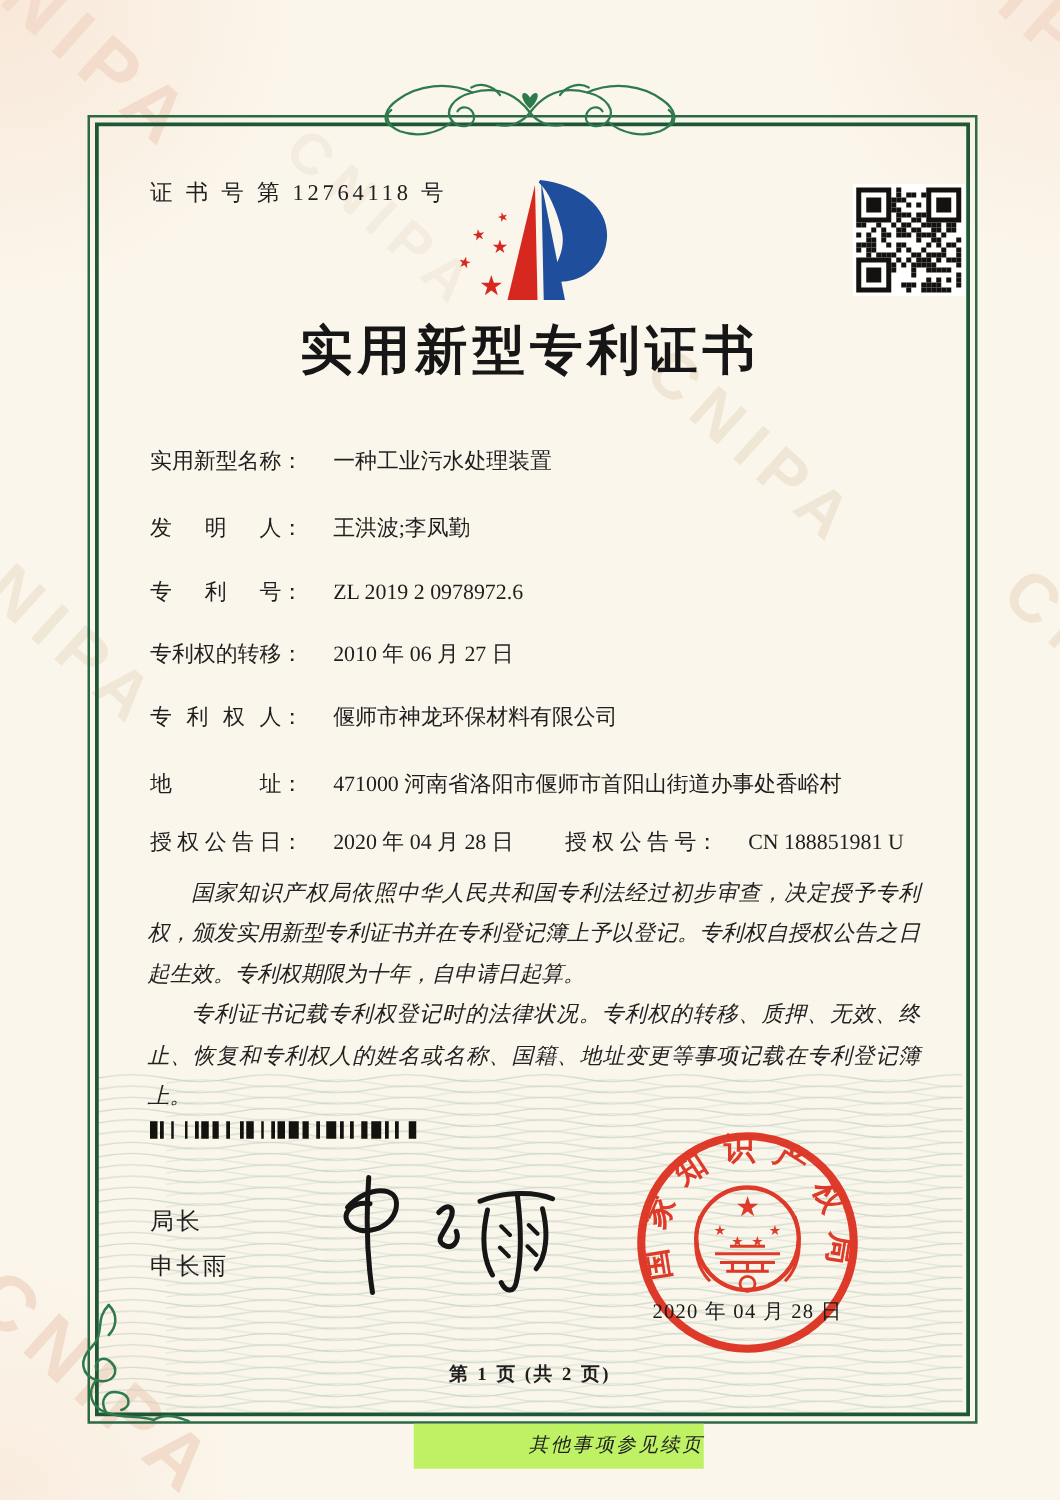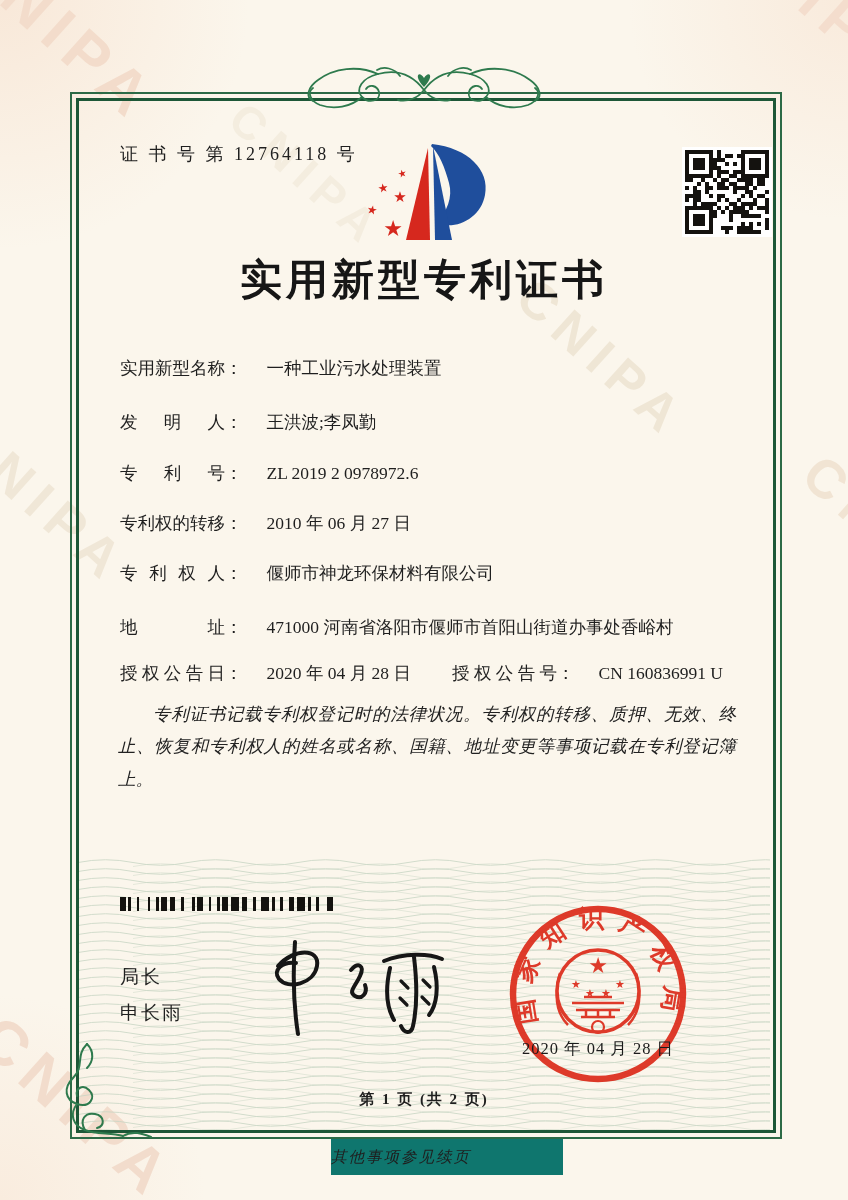--- a/index.html
+++ b/index.html
@@ -51,22 +51,22 @@
   .sign-title{position:absolute;left:120px;top:964px;font-size:19px;letter-spacing:2px;z-index:3;}
   .sign-name{position:absolute;left:120px;top:1000px;font-size:19px;letter-spacing:2px;z-index:3;}
   .signature{position:absolute;left:238px;top:936px;z-index:3;}
 
   .seal{position:absolute;left:505px;top:901px;z-index:4;}
   .seal-date{position:absolute;left:512px;top:1038px;width:172px;text-align:center;font-size:16.5px;
              letter-spacing:1px;color:#1b1b1b;z-index:5;}
 
   .page-indicator{position:absolute;left:0;width:848px;top:1090px;text-align:center;font-size:15px;
                   letter-spacing:2px;z-index:3;font-weight:bold;}
-  .note{position:absolute;left:331px;top:1139px;width:232px;height:36px;line-height:36px;text-align:left;
-        background:#0f766e;font-size:15.5px;font-style:italic;letter-spacing:2px;z-index:3;}
+  .note{position:absolute;left:331px;top:1139px;width:232px;height:36px;line-height:36px;text-align:right;
+        background:#bef264;font-size:15.5px;font-style:italic;letter-spacing:2px;z-index:3;}
 </style>
 </head>
 <body>
 
 <div class="page">
 
   <div class="wm wm1">CNIPA</div>
   <div class="wm wm2">CNIPA</div>
   <div class="wm wm3">CNIPA</div>
   <div class="wm wm4">CNIPA</div>
@@ -281,24 +281,25 @@
   <div class="title">实用新型专利证书</div>
 
   <div class="field f1"><span class="flabel">实用新型名称</span><span>：</span><span class="fvalue">一种工业污水处理装置</span></div>
   <div class="field f2"><span class="flabel">发明人</span><span>：</span><span class="fvalue">王洪波;李凤勤</span></div>
   <div class="field f3"><span class="flabel">专利号</span><span>：</span><span class="fvalue">ZL 2019 2 0978972.6</span></div>
   <div class="field f4"><span class="flabel">专利权的转移</span><span>：</span><span class="fvalue">2010 年 06 月 27 日</span></div>
   <div class="field f5"><span class="flabel">专利权人</span><span>：</span><span class="fvalue">偃师市神龙环保材料有限公司</span></div>
   <div class="field f6"><span class="flabel">地址</span><span>：</span><span class="fvalue">471000 河南省洛阳市偃师市首阳山街道办事处香峪村</span></div>
   <div class="field f7">
     <span class="flabel">授权公告日</span><span>：</span><span class="fvalue">2020 年 04 月 28 日</span>
-    <span class="pair2"><span class="flabel">授权公告号</span><span>：</span><span class="fvalue">CN 160836991 U</span></span>
+    <span class="pair2"><span class="flabel">授权公告号</span><span>：</span><span class="fvalue">CN 188851981 U</span></span>
   </div>
 
   <div class="body-text">
+    <p>国家知识产权局依照中华人民共和国专利法经过初步审查，决定授予专利权，颁发实用新型专利证书并在专利登记簿上予以登记。专利权自授权公告之日起生效。专利权期限为十年，自申请日起算。</p>
     <p>专利证书记载专利权登记时的法律状况。专利权的转移、质押、无效、终止、恢复和专利权人的姓名或名称、国籍、地址变更等事项记载在专利登记簿上。</p>
   </div>
 
   <div class="barcode"><span style="width: 5.53846px; background: rgb(20, 18, 15);"></span><span style="width: 2.76923px; background: transparent;"></span><span style="width: 2.76923px; background: rgb(20, 18, 15);"></span><span style="width: 5.53846px; background: transparent;"></span><span style="width: 2.76923px; background: rgb(20, 18, 15);"></span><span style="width: 8.30769px; background: transparent;"></span><span style="width: 2.76923px; background: rgb(20, 18, 15);"></span><span style="width: 5.53846px; background: transparent;"></span><span style="width: 2.76923px; background: rgb(20, 18, 15);"></span><span style="width: 2.76923px; background: transparent;"></span><span style="width: 5.53846px; background: rgb(20, 18, 15);"></span><span style="width: 2.76923px; background: transparent;"></span><span style="width: 5.53846px; background: rgb(20, 18, 15);"></span><span style="width: 5.53846px; background: transparent;"></span><span style="width: 2.76923px; background: rgb(20, 18, 15);"></span><span style="width: 8.30769px; background: transparent;"></span><span style="width: 2.76923px; background: rgb(20, 18, 15);"></span><span style="width: 2.76923px; background: transparent;"></span><span style="width: 5.53846px; background: rgb(20, 18, 15);"></span><span style="width: 5.53846px; background: transparent;"></span><span style="width: 2.76923px; background: rgb(20, 18, 15);"></span><span style="width: 5.53846px; background: transparent;"></span><span style="width: 2.76923px; background: rgb(20, 18, 15);"></span><span style="width: 2.76923px; background: transparent;"></span><span style="width: 5.53846px; background: rgb(20, 18, 15);"></span><span style="width: 2.76923px; background: transparent;"></span><span style="width: 8.30769px; background: rgb(20, 18, 15);"></span><span style="width: 2.76923px; background: transparent;"></span><span style="width: 5.53846px; background: rgb(20, 18, 15);"></span><span style="width: 5.53846px; background: transparent;"></span><span style="width: 2.76923px; background: rgb(20, 18, 15);"></span><span style="width: 5.53846px; background: transparent;"></span><span style="width: 8.30769px; background: rgb(20, 18, 15);"></span><span style="width: 2.76923px; background: transparent;"></span><span style="width: 2.76923px; background: rgb(20, 18, 15);"></span><span style="width: 5.53846px; background: transparent;"></span><span style="width: 2.76923px; background: rgb(20, 18, 15);"></span><span style="width: 5.53846px; background: transparent;"></span><span style="width: 5.53846px; background: rgb(20, 18, 15);"></span><span style="width: 2.76923px; background: transparent;"></span><span style="width: 8.30769px; background: rgb(20, 18, 15);"></span><span style="width: 2.76923px; background: transparent;"></span><span style="width: 2.76923px; background: rgb(20, 18, 15);"></span><span style="width: 5.53846px; background: transparent;"></span><span style="width: 2.76923px; background: rgb(20, 18, 15);"></span><span style="width: 8.30769px; background: transparent;"></span><span style="width: 5.53846px; background: rgb(20, 18, 15);"></span><span style="width: 2.76923px; background: transparent;"></span></div>
 
   <div class="sign-title">局长</div>
   <div class="sign-name">申长雨</div>
   <svg class="signature" width="212" height="104" viewBox="0 0 212 104">
     <g stroke="#161616" fill="none" stroke-width="4" stroke-linecap="round" stroke-linejoin="round">
       <path d="M40,30 C56,12 82,12 79,30 C76,48 50,54 41,43 C34,34 45,25 58,27"></path>

